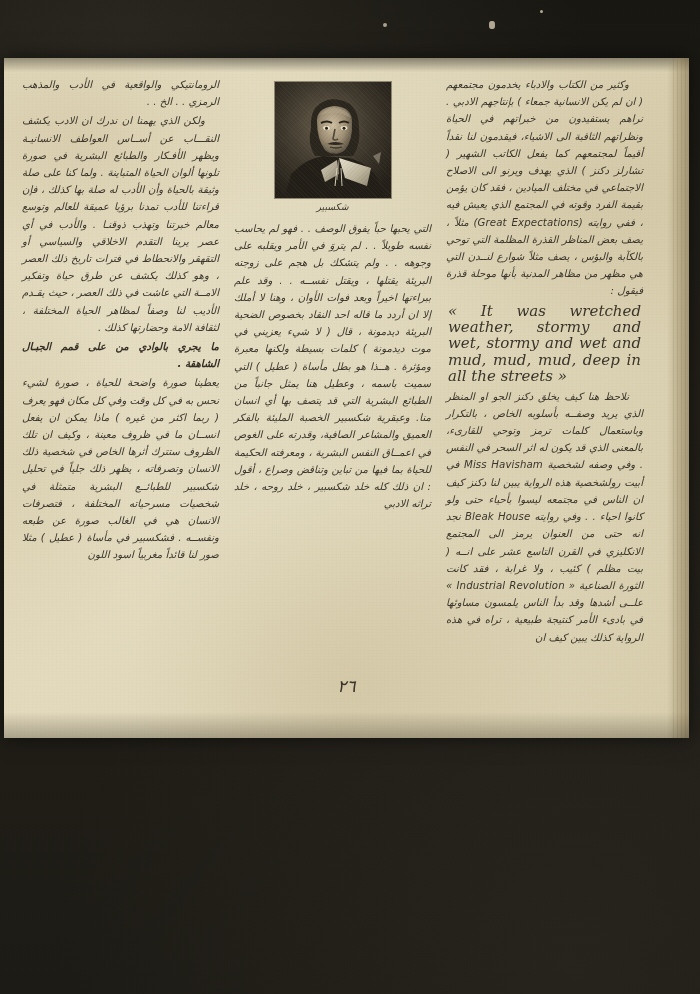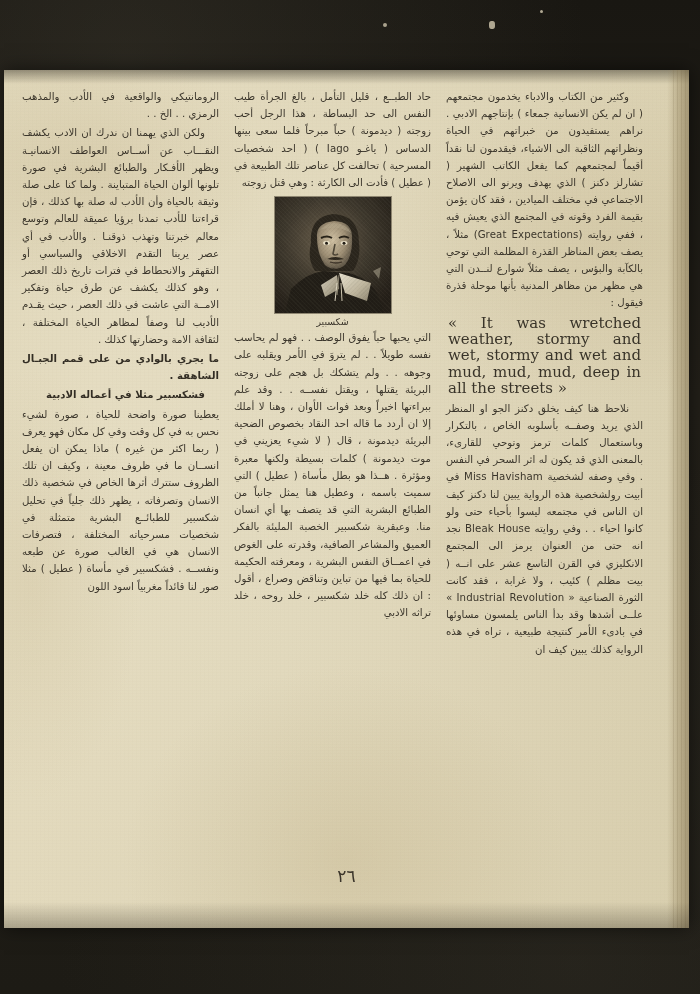--- a/index.html
+++ b/index.html
@@ -22,25 +22,26 @@
       radial-gradient(circle at 82% 97%, rgba(70,66,55,.22), transparent 46%);
     pointer-events:none;
   }
 
   
   .bed-speck{position:absolute;background:#cfc6ad;border-radius:50%;opacity:.85;}
 
   
   #page-sheet{
     position:absolute;
-    left:4px;top:70px;width:685px;height:858px;
+    left:4px;top:58px;width:685px;height:680px;
     background:
       linear-gradient(100deg,#e4dcc1 0%,#e7dfc5 18%,#e3dbc0 46%,#ded5b8 72%,#d9d0b1 100%);
     box-shadow:0 0 18px rgba(0,0,0,.55);
     overflow:hidden;
+    font-style:italic;
   }
   
   #page-sheet::before{
     content:"";position:absolute;left:0;top:0;width:100%;height:14px;
     background:linear-gradient(180deg,rgba(30,28,22,.55),rgba(30,28,22,0));
     pointer-events:none;
   }
   
   .mottle{
     position:absolute;inset:0;pointer-events:none;
@@ -105,21 +106,21 @@
     font-size:15px;line-height:16.4px;
     color:#2c271e;
     margin:3px 0 3px 0;
     padding:0 2px;
     opacity:.92;
     filter:blur(.14px);
   }
 
   
   .figure{
-    margin:6px auto 2px auto;
+    margin:6px auto 8px auto;
     width:116px;
   }
   .portrait-frame{
     width:116px;height:116px;
     position:relative;overflow:hidden;
     background:#2a251d;
     box-shadow:0 0 0 1px rgba(60,52,38,.5);
   }
   .portrait-frame .halftone{
     position:absolute;inset:0;opacity:.35;pointer-events:none;
@@ -165,26 +166,24 @@
   <div class="mottle"></div>
   <div class="grain"></div>
   <div class="ink-fade"></div>
 
   <div id="columns">
 
     <div class="col">
       <p class="para no-indent">الرومانتيكي والواقعية في الأدب والمذهب الرمزي . . الخ . .</p>
       <p class="para">ولكن الذي يهمنا ان ندرك ان الادب يكشف النقـــاب عن أســاس العواطف الانسانيـة ويظهر الأفـكار والطبائع البشرية في صورة تلونها ألوان الحياة المتباينة . ولما كنا على صلة وثيقة بالحياة وأن الأدب له صلة بها كذلك ، فإن قراءتنا للأدب تمدنا برؤيا عميقة للعالم وتوسع معالم خبرتنا وتهذب ذوقنـا . والأدب في أي عصر يرينا التقدم الاخلاقي والسياسي أو التقهقر والانحطاط في فترات تاريخ ذلك العصر ، وهو كذلك يكشف عن طرق حياة وتفكير الامــة التي عاشت في ذلك العصر ، حيث يقـدم الأديب لنا وصفاً لمظاهر الحياة المختلفة ، لثقافة الامة وحضارتها كذلك .</p>
       <p class="para no-indent bold">ما يجري بالوادي من على قمم الجبـال الشاهقة .</p>
-      <p class="para bold">فشكسبير مثلا في أعماله الادبية</p>
       <p class="para no-indent">يعطينا صورة واضحة للحياة ، صورة لشيء نحس به في كل وقت وفي كل مكان فهو يعرف ( ربما اكثر من غيره ) ماذا يمكن ان يفعل انســان ما في ظروف معينة ، وكيف ان تلك الظروف ستترك أثرها الخاص في شخصية ذلك الانسان وتصرفاته ، يظهر ذلك جلياً في تحليل شكسبير للطبائــع البشرية متمثلة في شخصيات مسرحياته المختلفة ، فتصرفات الانسان هي في الغالب صورة عن طبعه ونفســه . فشكسبير في مأساة ( عطيل ) مثلا صور لنا قائداً مغربياً اسود اللون</p>
     </div>
 
     <div class="col">
-      <p class="para no-indent">حاد الطبــع ، قليل التأمل ، بالغ الجرأة طيب النفس الى حد البساطة ، هذا الرجل أحب زوجته ( ديدمونة ) حباً مبرحاً فلما سعى بينها الدساس ( ياغـو Iago ) ( احد شخصيات المسرحية ) تحالفت كل عناصر تلك الطبيعة في ( عطيل ) فأدت الى الكارثة : وهي قتل زوجته</p>
 
       <div class="figure">
         <div class="portrait-frame">
           <svg viewBox="0 0 116 116" width="116" height="116" preserveAspectRatio="none">
             <defs>
               <radialGradient id="bgGlow" cx="45%" cy="38%" r="70%">
                 <stop offset="0%" stop-color="#6a5f4c"></stop>
                 <stop offset="55%" stop-color="#3d372c"></stop>
                 <stop offset="100%" stop-color="#241f18"></stop>
               </radialGradient>

